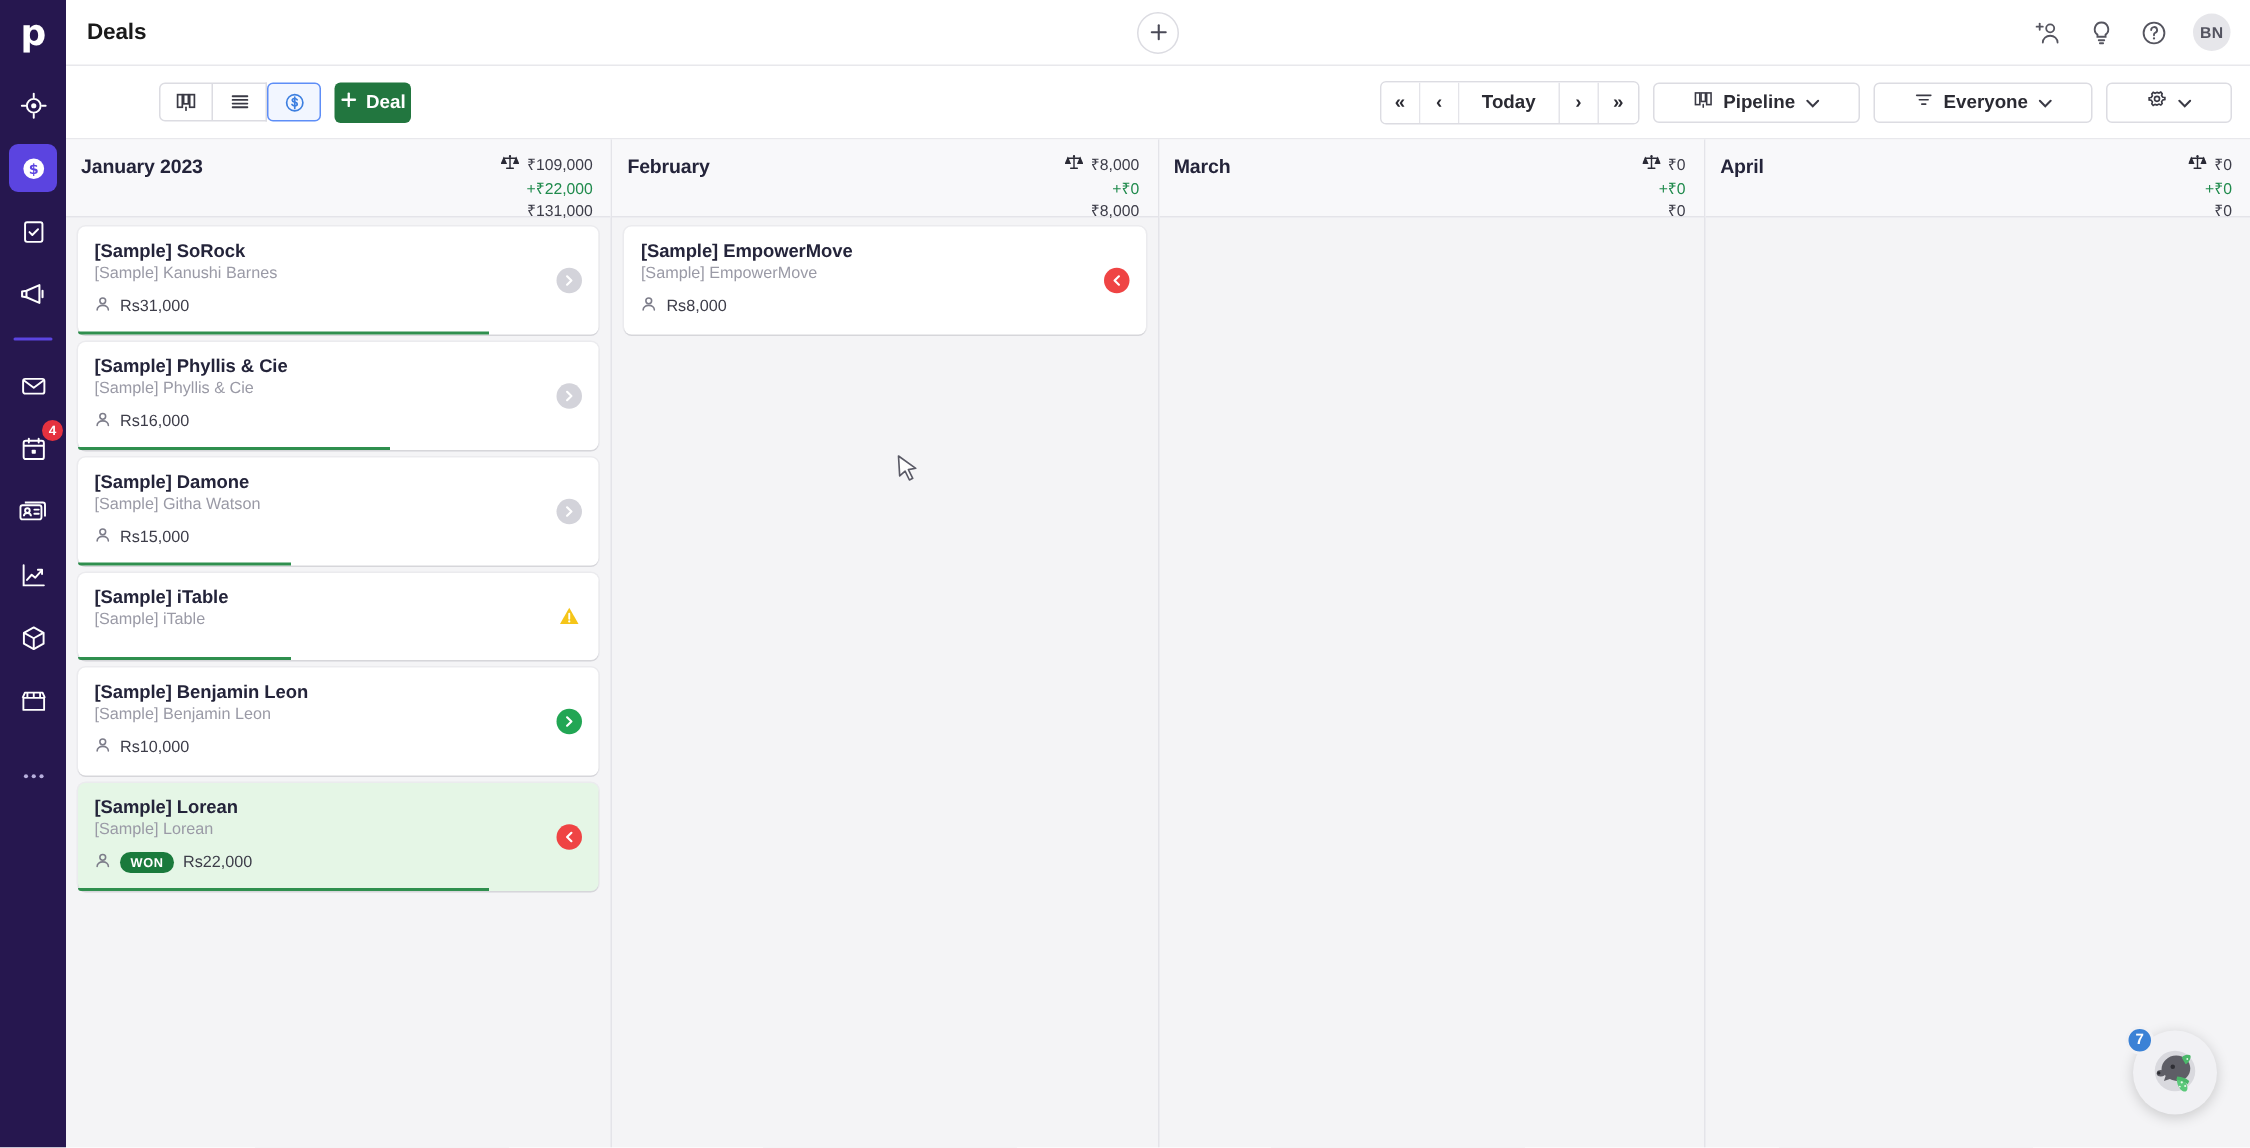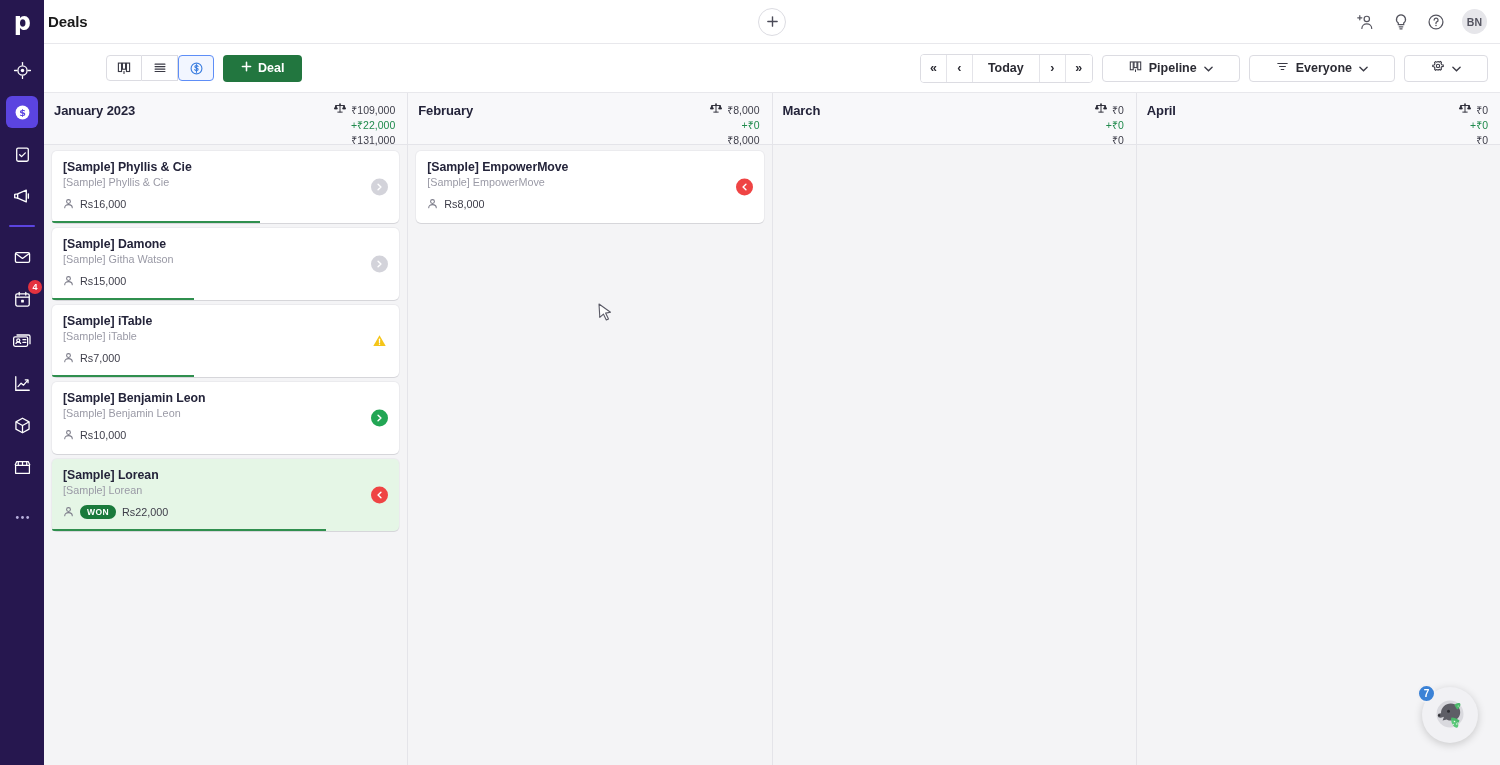--- a/index.html
+++ b/index.html
@@ -53,21 +53,21 @@
   .main { flex: 1; display: flex; flex-direction: column; min-width: 0; }
 
   
   .topbar {
     height: 44px; flex: 0 0 44px;
     background: #fff; border-bottom: 1px solid #e8e8ec;
     display: flex; align-items: center; position: relative;
   }
   .page-title {
     font-size: 15px; font-weight: bold; color: #1a1a1a;
-    margin-left: 4px; letter-spacing: -0.1px;
+    margin-left: 14px; letter-spacing: -0.1px;
   }
   .search-wrap {
     position: absolute; left: 50%; transform: translateX(-50%);
     display: flex; align-items: center; gap: 10px;
   }
   .searchbox {
     width: 280px; height: 30px;
     border: 1px solid #dcdce2; border-radius: 16px;
     display: flex; align-items: center; gap: 8px;
     padding: 0 13px; background: #fff;
@@ -117,21 +117,21 @@
   .view-btn.active {
     border-radius: 4px; border: 1px solid #5e8ef7;
     background: #f2f6ff; z-index: 2;
   }
   .deal-btn {
     margin-left: 9px; height: 27px;
     background: #22763f; color: #fff;
     border: none; border-radius: 4px;
     font-family: "Liberation Sans", sans-serif;
     font-size: 12.5px; font-weight: bold;
-    padding: 0 18px; cursor: pointer;
+    padding: 0 4px; cursor: pointer;
     display: flex; align-items: center; gap: 6px;
   }
   .toolbar-right {
     position: absolute; right: 12px;
     display: flex; align-items: center; gap: 9px;
   }
   .nav-group {
     display: flex; border: 1px solid #dcdce2; border-radius: 4px;
     overflow: hidden; background: #fff;
   }
@@ -505,20 +505,37 @@
                     <line x1="4.4" y1="11.8" x2="9.6" y2="11.8" stroke-linecap="round"></line>
                   </svg></span>
                 <span>₹109,000</span>
               </div>
               <div class="stat-green">+₹22,000</div>
               <div class="stat-total">₹131,000</div>
             </div>
           </div>
           <div class="col-body">
             <div class="card">
+              <div class="card-title">[Sample] SoRock</div>
+              <div class="card-sub">[Sample] Kanushi Barnes</div>
+              <div class="card-row">
+                <span><svg width="11" height="11" viewBox="0 0 12 12" fill="none" stroke="#7d7d8a" stroke-width="1.15">
+                    <circle cx="6" cy="3.9" r="2.1"></circle>
+                    <path d="M1.9 10.6c0-2.2 1.9-3.4 4.1-3.4s4.1 1.2 4.1 3.4" stroke-linecap="round"></path>
+                  </svg></span>
+                <span class="card-amount">Rs31,000</span>
+              </div>
+              <div class="badge gray">
+                <svg width="9" height="9" viewBox="0 0 10 10">
+                  <path d="M3.4 1.9L6.6 5 3.4 8.1" stroke="#ffffff" stroke-width="1.6" fill="none" stroke-linecap="round" stroke-linejoin="round"></path>
+                </svg>
+              </div>
+              <div class="progress" style="width:79%"></div>
+            </div>
+            <div class="card">
               <div class="card-title">[Sample] Phyllis &amp; Cie</div>
               <div class="card-sub">[Sample] Phyllis &amp; Cie</div>
               <div class="card-row">
                 <span><svg width="11" height="11" viewBox="0 0 12 12" fill="none" stroke="#7d7d8a" stroke-width="1.15">
                     <circle cx="6" cy="3.9" r="2.1"></circle>
                     <path d="M1.9 10.6c0-2.2 1.9-3.4 4.1-3.4s4.1 1.2 4.1 3.4" stroke-linecap="round"></path>
                   </svg></span>
                 <span class="card-amount">Rs16,000</span>
               </div>
               <div class="badge gray">
@@ -541,27 +558,20 @@
               <div class="badge gray">
                 <svg width="9" height="9" viewBox="0 0 10 10">
                   <path d="M3.4 1.9L6.6 5 3.4 8.1" stroke="#ffffff" stroke-width="1.6" fill="none" stroke-linecap="round" stroke-linejoin="round"></path>
                 </svg>
               </div>
               <div class="progress" style="width:41%"></div>
             </div>
             <div class="card">
               <div class="card-title">[Sample] iTable</div>
               <div class="card-sub">[Sample] iTable</div>
-              <div class="card-row">
-                <span><svg width="11" height="11" viewBox="0 0 12 12" fill="none" stroke="#7d7d8a" stroke-width="1.15">
-                    <circle cx="6" cy="3.9" r="2.1"></circle>
-                    <path d="M1.9 10.6c0-2.2 1.9-3.4 4.1-3.4s4.1 1.2 4.1 3.4" stroke-linecap="round"></path>
-                  </svg></span>
-                <span class="card-amount">Rs7,000</span>
-              </div>
               <div class="badge warn">
                 <svg width="15" height="15" viewBox="0 0 16 16">
                   <path d="M8 1.8l6.6 11.6H1.4z" fill="#f5c518"></path>
                   <line x1="8" y1="6" x2="8" y2="9.6" stroke="#fff" stroke-width="1.35" stroke-linecap="round"></line>
                   <circle cx="8" cy="11.5" r="0.8" fill="#fff"></circle>
                 </svg>
               </div>
               <div class="progress" style="width:41%"></div>
             </div>
             <div class="card">

